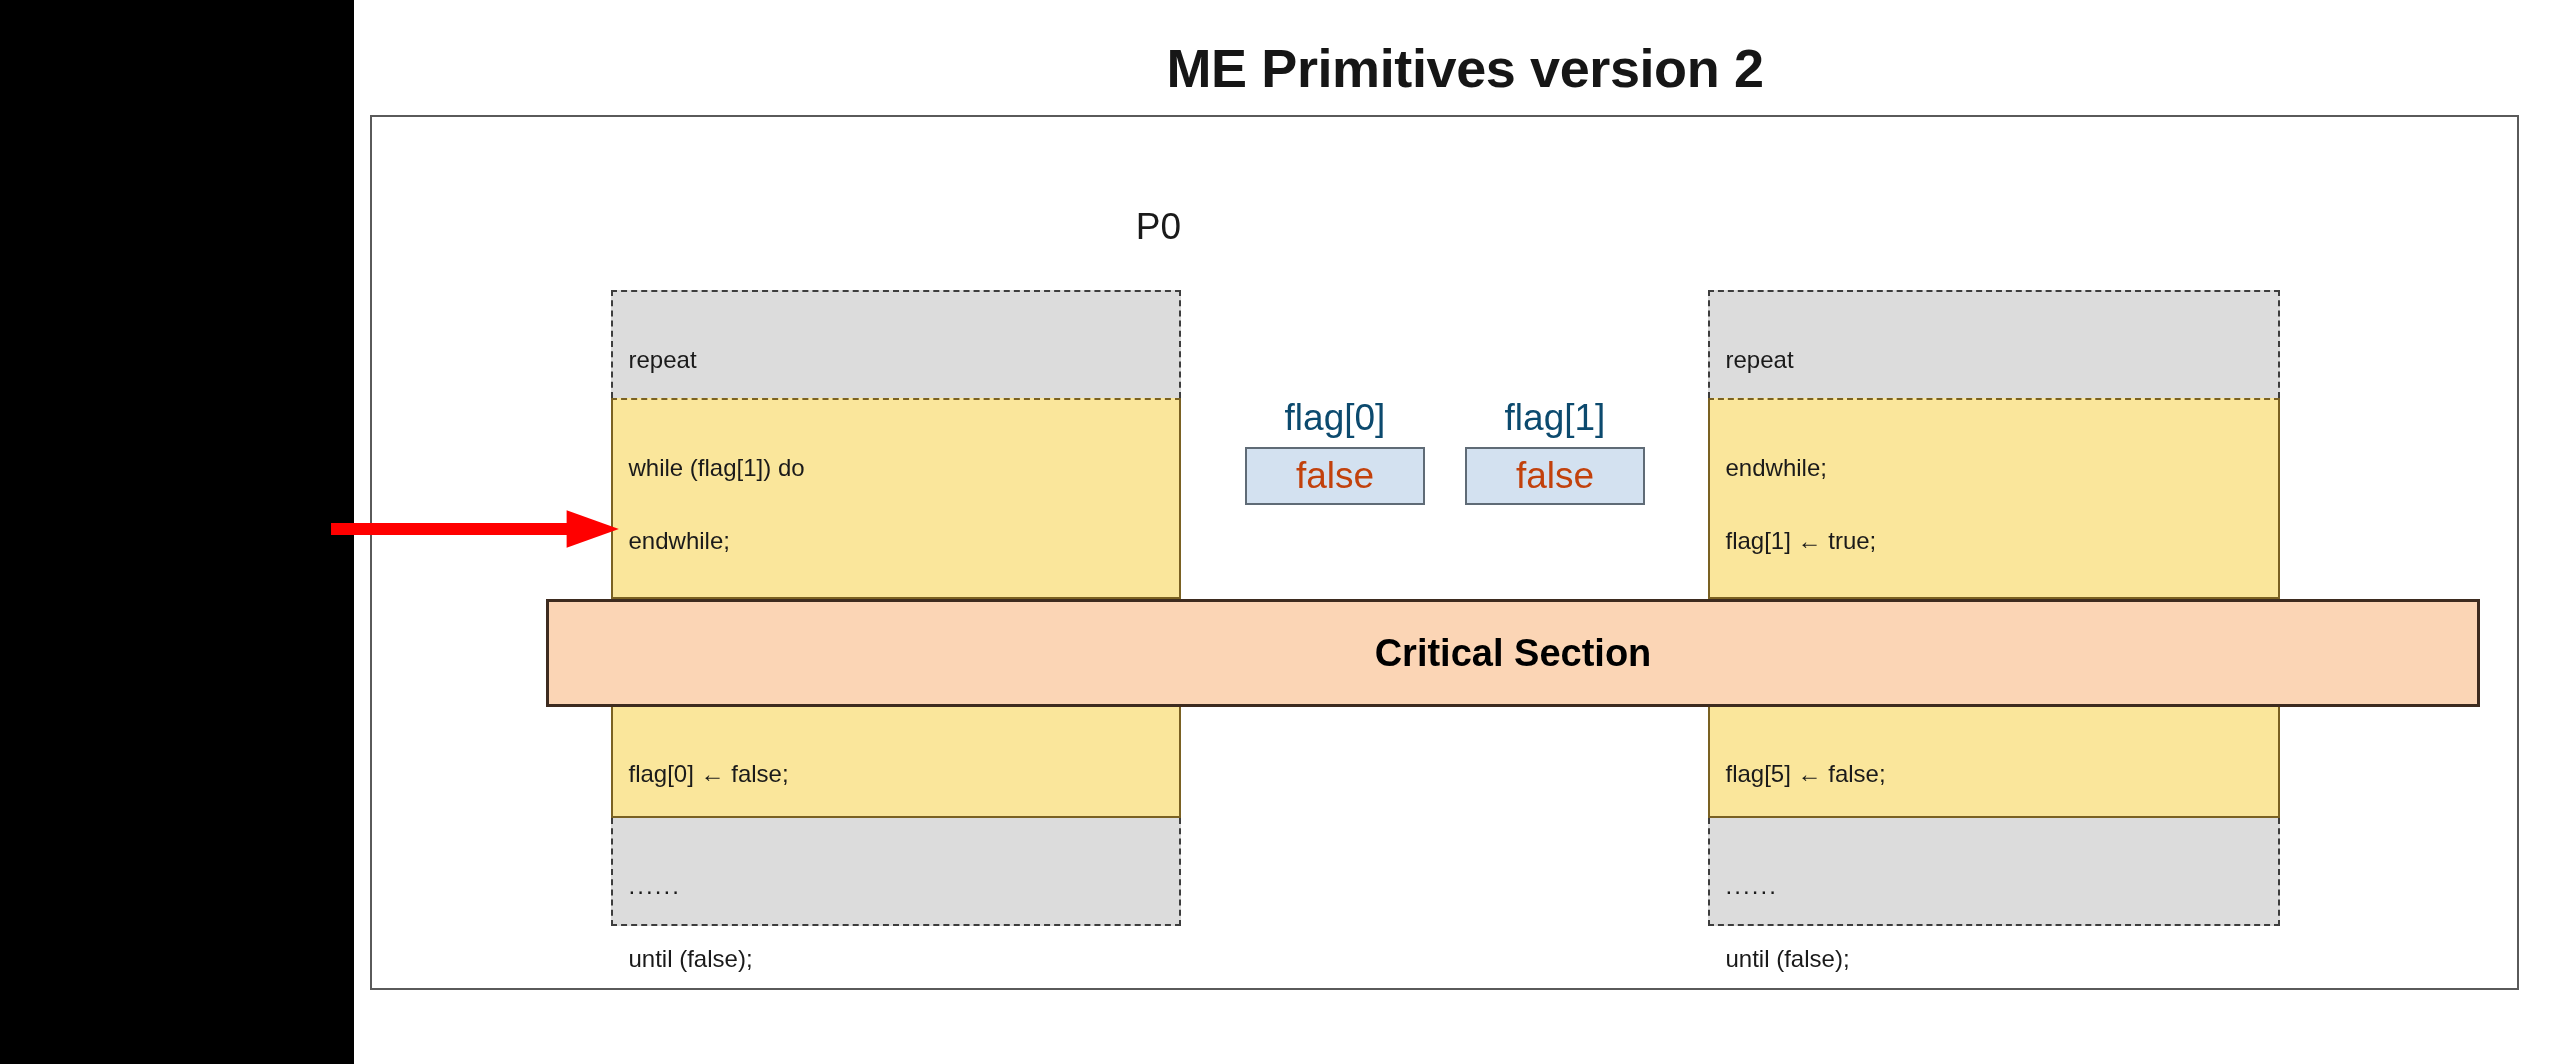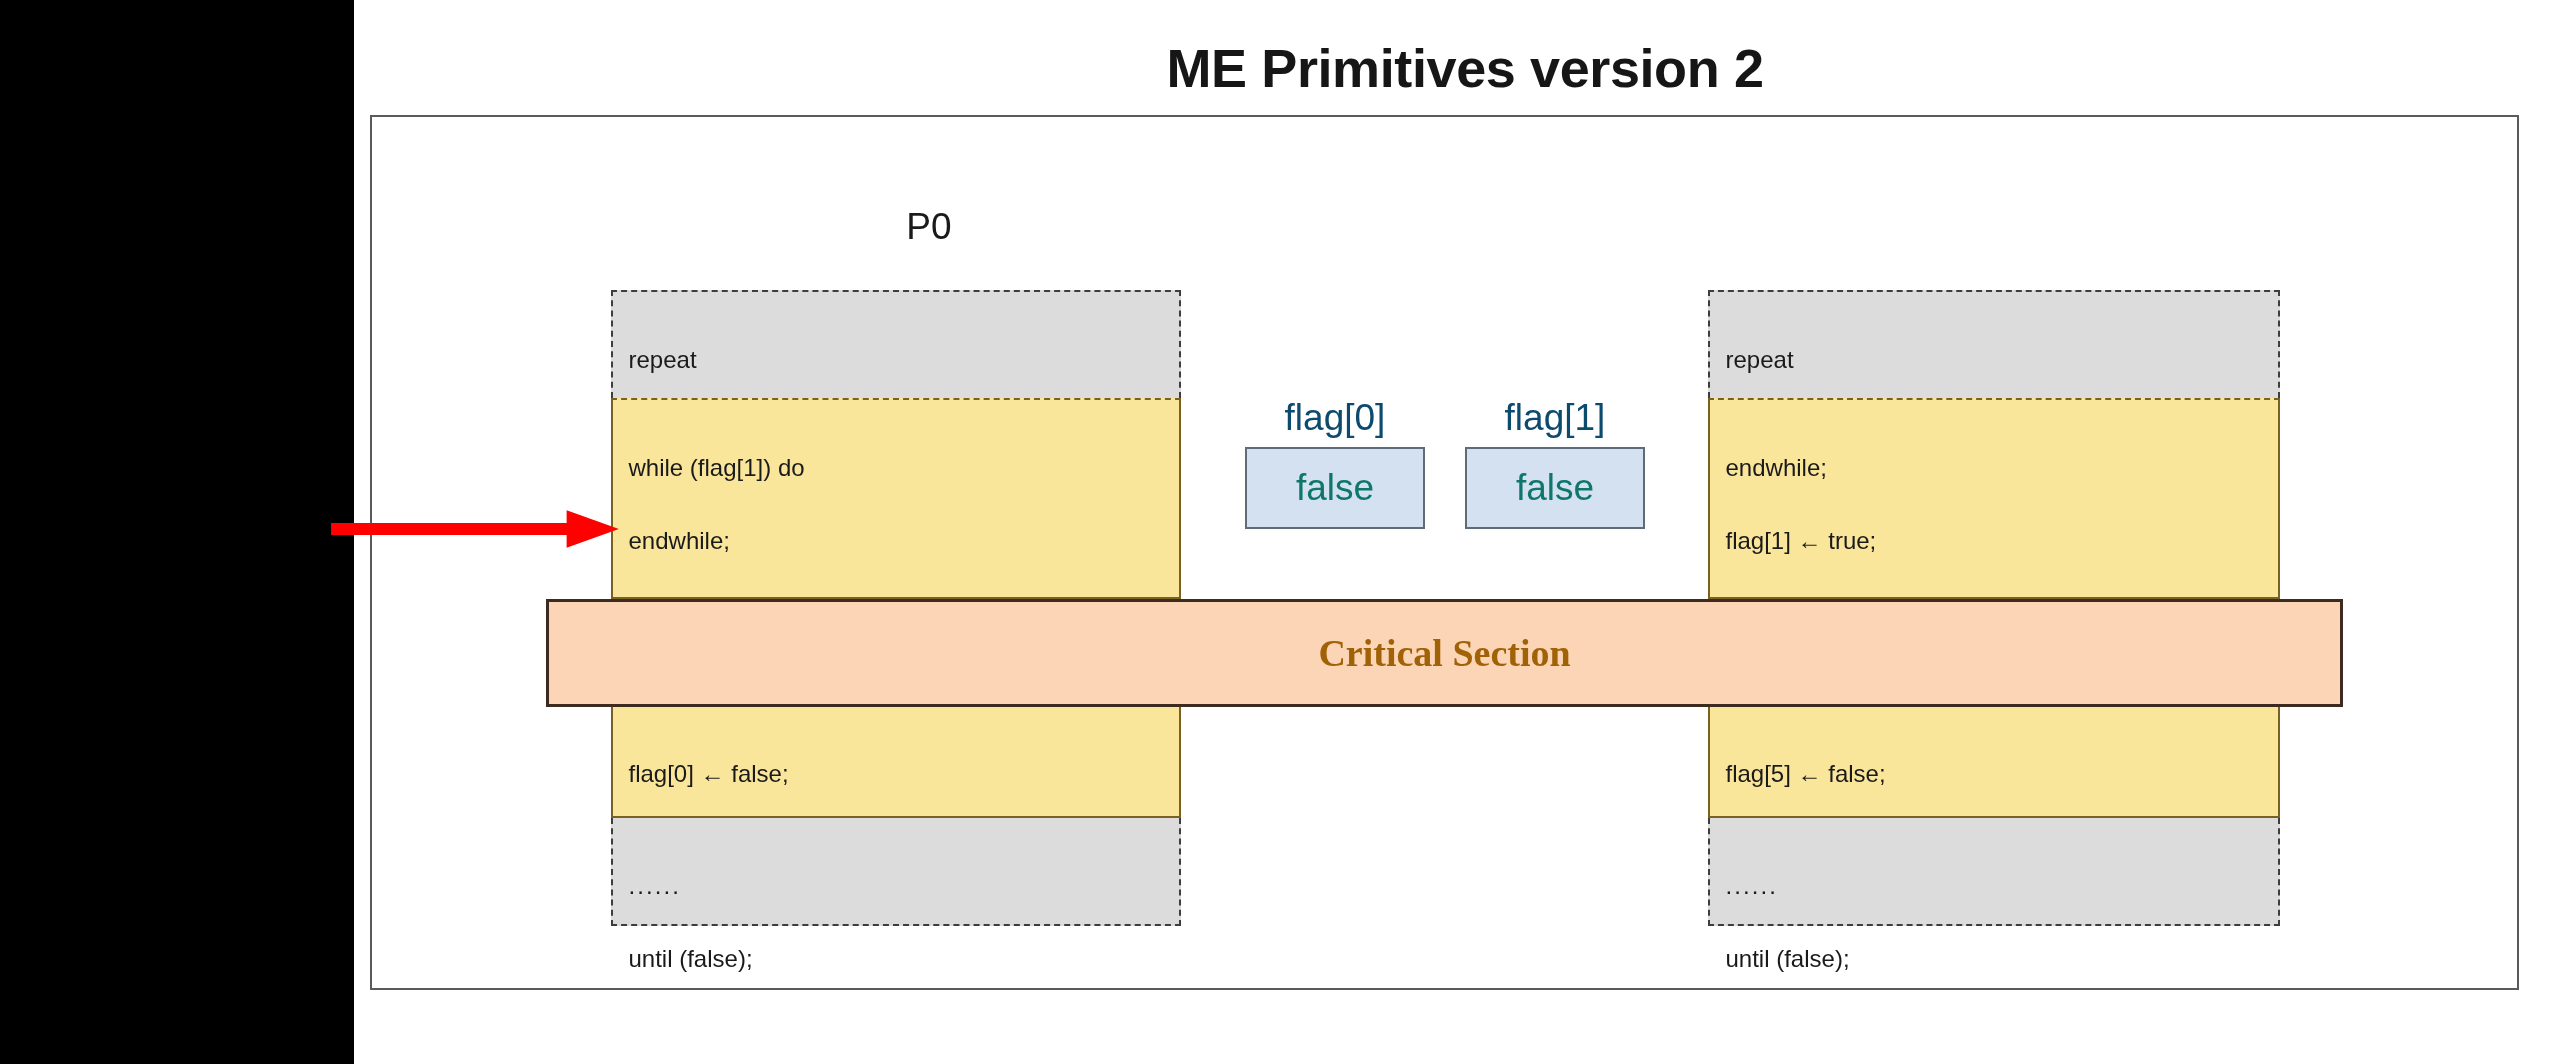--- a/index.html
+++ b/index.html
@@ -52,21 +52,21 @@
   }
 
   
   .proc-label {
     position: absolute;
     font-size: 37px;
     color: #1a1a1a;
     text-align: center;
     white-space: nowrap;
   }
-  #proc-label-p0 { left: 644px; top: 206px; width: 570px; }
+  #proc-label-p0 { left: 611px; top: 206px; width: 570px; text-align: right; }
   #proc-label-p1 { left: 1708px; top: 206px; width: 572px; }
 
   
   .proc-block {
     position: absolute;
     top: 290px;
     width: 570px;
     height: 636px;
   }
   #proc-block-p0 { left: 611px; }
@@ -112,48 +112,47 @@
   #flag-group-1 { left: 1465px; width: 180px; }
   .flag-name {
     font-size: 37px;
     color: #0c4a6e;
     text-align: center;
     white-space: nowrap;
     line-height: 1;
   }
   .flag-box {
     margin-top: 11.3px;
-    height: 82px;
+    height: 58px;
     background: #d3e1f0;
     border: 2.8px solid #5f6b76;
     box-sizing: border-box;
     display: flex;
     align-items: center;
     justify-content: center;
     font-size: 37px;
-    color: #0f766e;
+    color: #c2410c;
   }
 
   
   #critical-section {
     position: absolute;
     left: 546px;
     top: 599px;
-    width: 1797px;
+    width: 1934px;
     height: 108px;
     background: #fbd5b5;
     border: 3.5px solid #3d2b1f;
     box-sizing: border-box;
     display: flex;
     align-items: center;
     justify-content: center;
     font-size: 38px;
     font-weight: bold;
-    color: #a16207;
-    font-family: Liberation Serif, serif;
+    color: #000000;
   }
 
   
   #red-arrow {
     position: absolute;
     left: 328px;
     top: 506px;
     width: 296px;
     height: 46px;
   }

